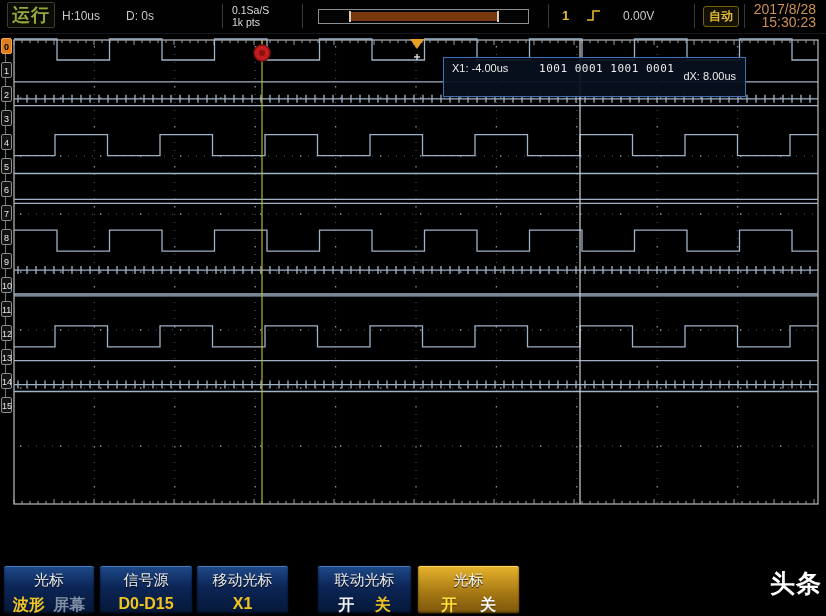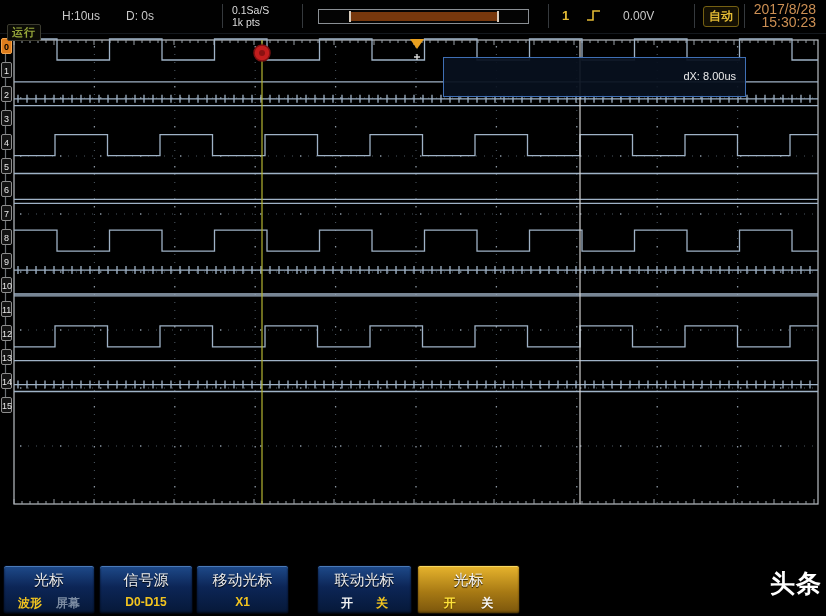--- a/index.html
+++ b/index.html
@@ -3,21 +3,21 @@
 <meta charset="utf-8">
 <style>
   html,body{margin:0;padding:0;background:#000;}
   #screen{position:relative;width:826px;height:616px;background:#000;overflow:hidden;
           font-family:"Liberation Sans",sans-serif;-webkit-font-smoothing:antialiased;}
 
   
   #topbar{position:absolute;left:0;top:0;width:826px;height:33px;background:#010101;
           border-bottom:1px solid #14181d;z-index:5;}
   #topbar .sep{position:absolute;top:4px;width:1px;height:24px;background:#35393d;}
-  #run-box{position:absolute;left:7px;top:24px;color:#97a83b;font-weight:bold;font-size:11px;
+  #run-box{position:absolute;left:7px;top:2px;color:#97a83b;font-weight:bold;font-size:18px;
            border:1px solid #3c3c30;background:#0b0b06;padding:0 4px;border-radius:2px;letter-spacing:1px;}
   .tb-txt{position:absolute;color:#c9c9c9;font-size:12px;top:9px;white-space:nowrap;}
   #sample-block{position:absolute;left:232px;top:4px;color:#dcdcdc;font-size:10.5px;line-height:12px;}
   #pos-bar{position:absolute;left:318px;top:9px;width:209px;height:13px;border:1px solid #8a8f94;background:#040404;}
   #pos-fill{position:absolute;left:32px;top:2px;height:9px;width:148px;background:#77380d;}
   .pos-mark{position:absolute;top:1px;height:11px;width:2px;background:#d8cdbf;}
   #trig-ch{position:absolute;left:562px;top:8px;color:#e3bb35;font-size:13px;font-weight:bold;}
   #trig-slope{position:absolute;left:586px;top:9px;}
   #trig-volt{position:absolute;left:623px;top:9px;color:#c9c9c9;font-size:12px;}
   #auto-box{position:absolute;left:703px;top:6px;color:#e3bb35;font-size:12px;font-weight:bold;
@@ -42,21 +42,21 @@
   #cb-dx{position:absolute;right:9px;top:12px;font-size:11px;}
 
   
   #menubar{position:absolute;left:0;top:558px;width:826px;height:58px;background:#000;z-index:5;}
   .skey{position:absolute;top:7px;height:47px;border-radius:3px;border:1px solid #020610;
         background:linear-gradient(#1e4a8a 0%,#0c2556 45%,#061838 100%);
         box-shadow:inset 0 1px 0 #4a7ab8, inset 0 -1px 2px #020a18;text-align:center;cursor:pointer;}
   .skey.gold{background:linear-gradient(#e7b42d 0%,#a87a14 55%,#7b560c 100%);
              box-shadow:inset 0 1px 0 #f8d860, inset 0 -1px 2px #4a3404;border-color:#1a1204;}
   .skey-label{margin-top:5px;font-size:15px;color:#efefef;text-shadow:0 1px 1px #000;}
-  .skey-vals{margin-top:5px;display:flex;justify-content:space-evenly;font-size:12px;font-weight:bold;}
+  .skey-vals{margin-top:5px;display:flex;justify-content:space-evenly;font-size:16px;font-weight:bold;}
   .val-yellow{color:#f2c41f;}
   .val-white{color:#f2f2f2;}
   .val-dim{color:#7d8da3;}
   .skey.gold .skey-label{color:#ffffff;}
   .skey.gold .val-yellow{color:#ffe23a;text-shadow:0 1px 1px #5a3c00;}
   .skey.gold .val-white{color:#f8f8f8;text-shadow:0 1px 1px #5a3c00;}
 
   
   #watermark{position:absolute;right:4px;top:567px;z-index:7;color:#fff;display:flex;align-items:center;gap:18px;}
   #wm-bold{font-size:25px;font-weight:900;letter-spacing:1px;}
@@ -140,20 +140,24 @@
       <div class="chan-label" style="top: 253.1px;">9</div>
       <div class="chan-label" style="top: 277px;">10</div>
       <div class="chan-label" style="top: 300.9px;">11</div>
       <div class="chan-label" style="top: 324.8px;">12</div>
       <div class="chan-label" style="top: 348.7px;">13</div>
       <div class="chan-label" style="top: 372.6px;">14</div>
       <div class="chan-label" style="top: 396.5px;">15</div>
     </div>
 
   <div id="cursorbox">
+    <div class="cb-row" style="top:4px">
+      <span class="cb-label">X1: -4.00us</span>
+      <span class="cb-bits">1001 0001 1001 0001</span>
+    </div>
     <span id="cb-dx">dX: 8.00us</span>
   </div>
 
   <div id="menubar">
       <div class="skey" style="left: 3px; width: 90px;">
         <div class="skey-label">光标</div>
         <div class="skey-vals">
           <span class="val-yellow">波形</span>
           <span class="val-dim">屏幕</span>
         </div>

